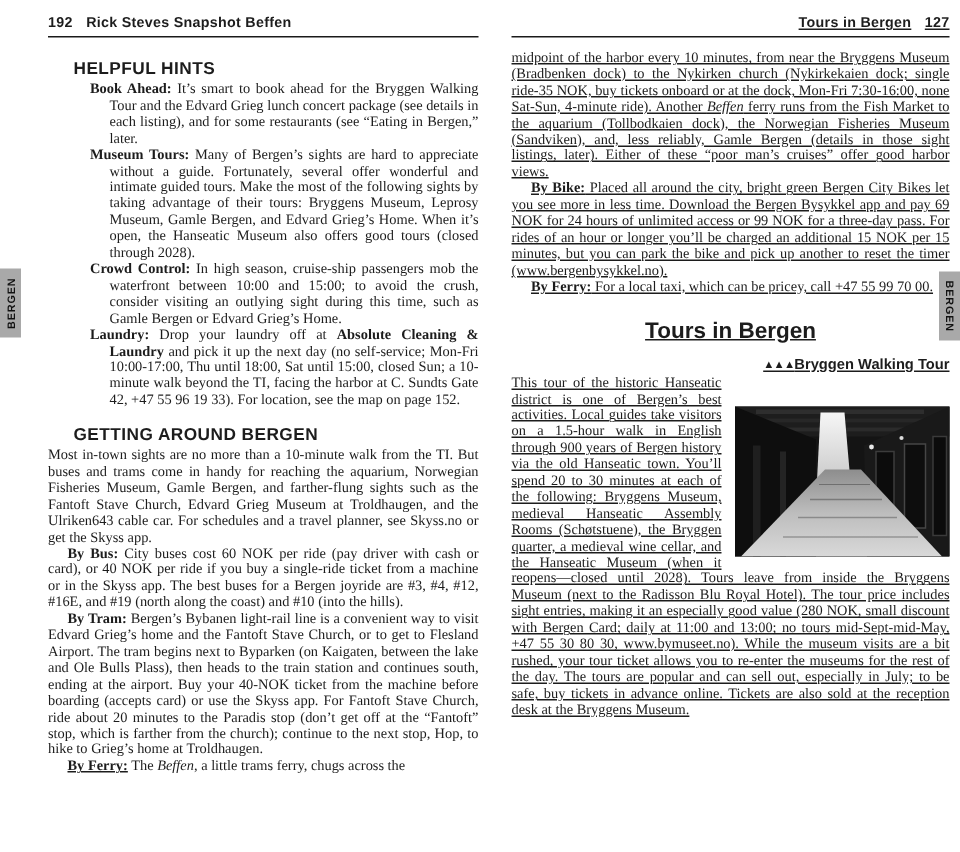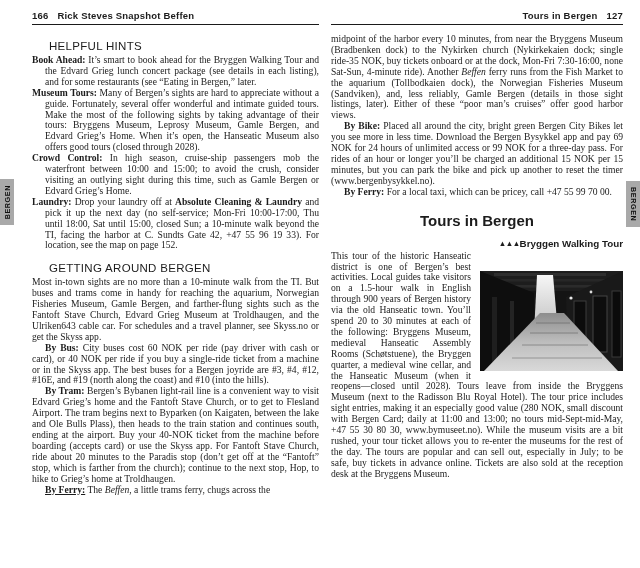--- a/index.html
+++ b/index.html
@@ -6,36 +6,36 @@
   body{
     width:640px;height:568px;
     background:#ffffff;
     font-family:"Liberation Serif", serif;
     color:#1c1c1c;
     position:relative;
     overflow:hidden;
   }
   .col{position:absolute;top:10px;}
   .col-left{left:32px;width:287px;}
-  .col-right{left:331px;width:292px;}
+  .col-right{left:341px;width:292px;text-decoration:underline;}
 
   .running-head{
     display:flex;align-items:baseline;gap:9px;
     font-family:"Liberation Sans", sans-serif;
     font-weight:700;font-size:9.5px;letter-spacing:0.2px;
     padding-bottom:3px;border-bottom:1.3px solid #1a1a1a;
   }
   .running-head.right{justify-content:flex-end;}
 
   p{margin:0;font-size:9.6px;line-height:10.9px;text-align:justify;}
-  .hang{padding-left:13px;text-indent:-13px;}
+  .hang{padding-left:13px;text-indent:-13px;margin-left:28px;}
   .ind{text-indent:13px;}
 
   .sans-head{
-    font-family:"Liberation Sans", sans-serif;font-weight:400;
+    font-family:"Liberation Sans", sans-serif;font-weight:700;
     font-size:11.5px;letter-spacing:0.3px;margin:0 0 3px 0;padding-left:17px;
   }
   .mt-first{margin-top:15px;}
   .mt-mid{margin-top:11px;}
 
   .center-head{
     font-family:"Liberation Sans", sans-serif;font-weight:700;
     font-size:15px;text-align:center;margin:14px 0 9px 0;
   }
   .subhead{
@@ -62,21 +62,21 @@
     font-size:7.2px;letter-spacing:0.6px;color:#111;
     writing-mode:vertical-rl;white-space:nowrap;
   }
   .tab-left span{transform:rotate(180deg);}
 </style>
 </head>
 <body>
 
 <div class="col col-left">
   <div class="running-head">
-    <span>166</span>
+    <span>192</span>
     <span>Rick Steves Snapshot Beffen</span>
   </div>
 
   <div class="sans-head mt-first">HELPFUL HINTS</div>
 
   <p class="hang"><span style="font-weight: 700;">Book Ahead:</span><span> It’s smart to book ahead for the Bryggen Walking Tour and the Edvard Grieg lunch concert package (see details in each listing), and for some restaurants (see “Eating in Bergen,” later.</span></p>
   <p class="hang"><span style="font-weight: 700;">Museum Tours:</span><span> Many of Bergen’s sights are hard to appreciate without a guide. Fortunately, several offer wonderful and intimate guided tours. Make the most of the following sights by taking advantage of their tours: Bryggens Museum, Leprosy Museum, Gamle Bergen, and Edvard Grieg’s Home. When it’s open, the Hanseatic Museum also offers good tours (closed through 2028).</span></p>
   <p class="hang"><span style="font-weight: 700;">Crowd Control:</span><span> In high season, cruise-ship passengers mob the waterfront between 10:00 and 15:00; to avoid the crush, consider visiting an outlying sight during this time, such as Gamle Bergen or Edvard Grieg’s Home.</span></p>
   <p class="hang"><span style="font-weight: 700;">Laundry:</span><span> Drop your laundry off at </span><span style="font-weight: 700;">Absolute Cleaning &amp; Laundry</span><span> and pick it up the next day (no self-service; Mon-Fri 10:00-17:00, Thu until 18:00, Sat until 15:00, closed Sun; a 10-minute walk beyond the TI, facing the harbor at C. Sundts Gate 42, +47 55 96 19 33). For location, see the map on page 152.</span></p>
 

